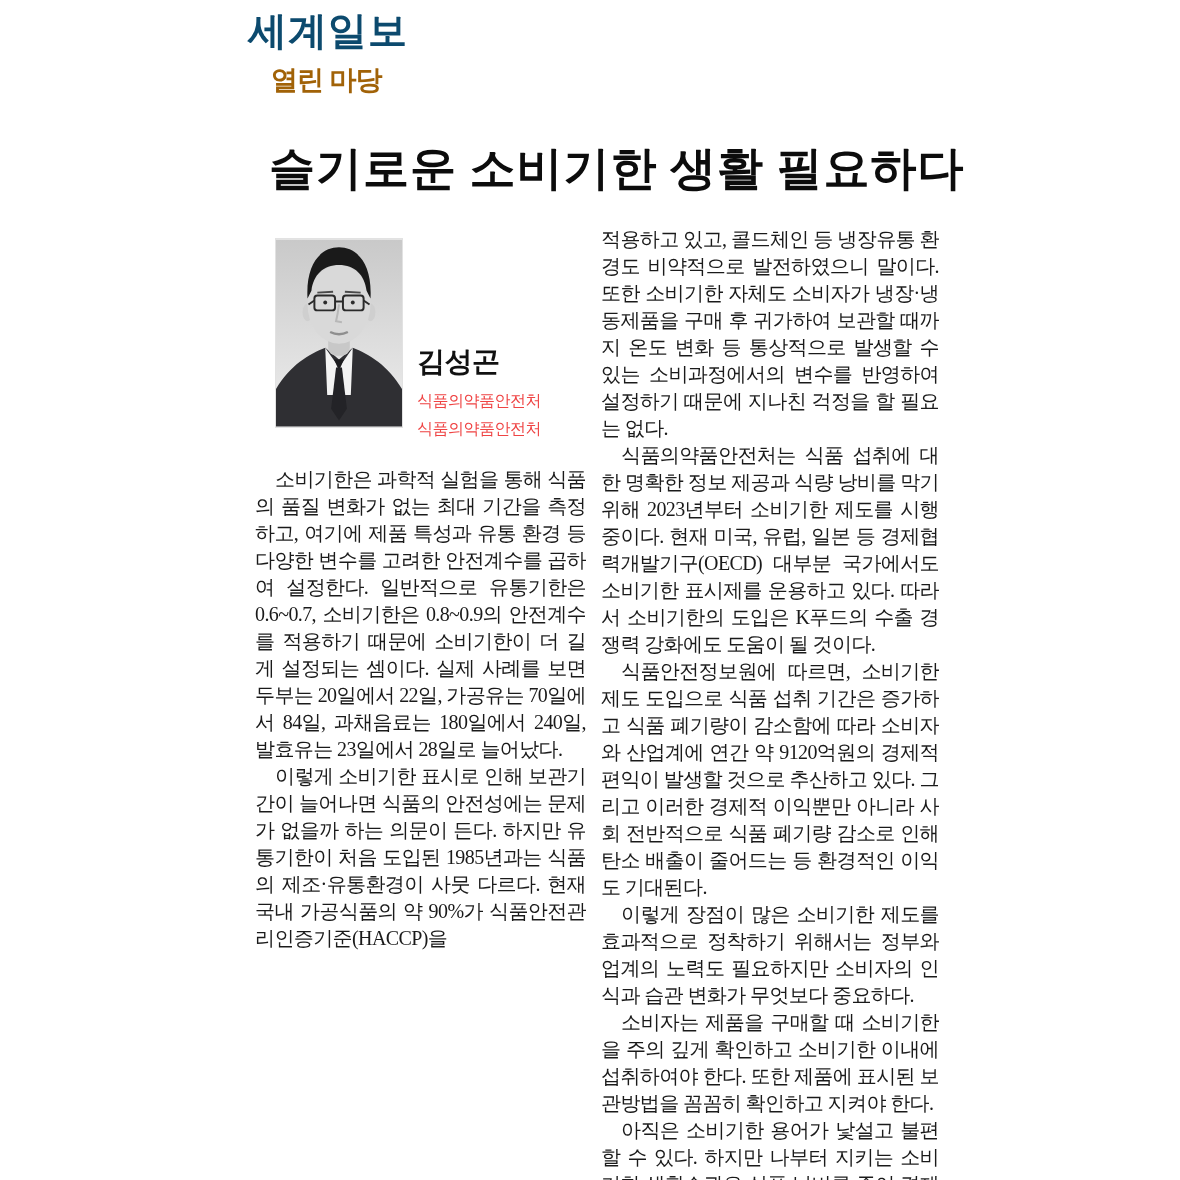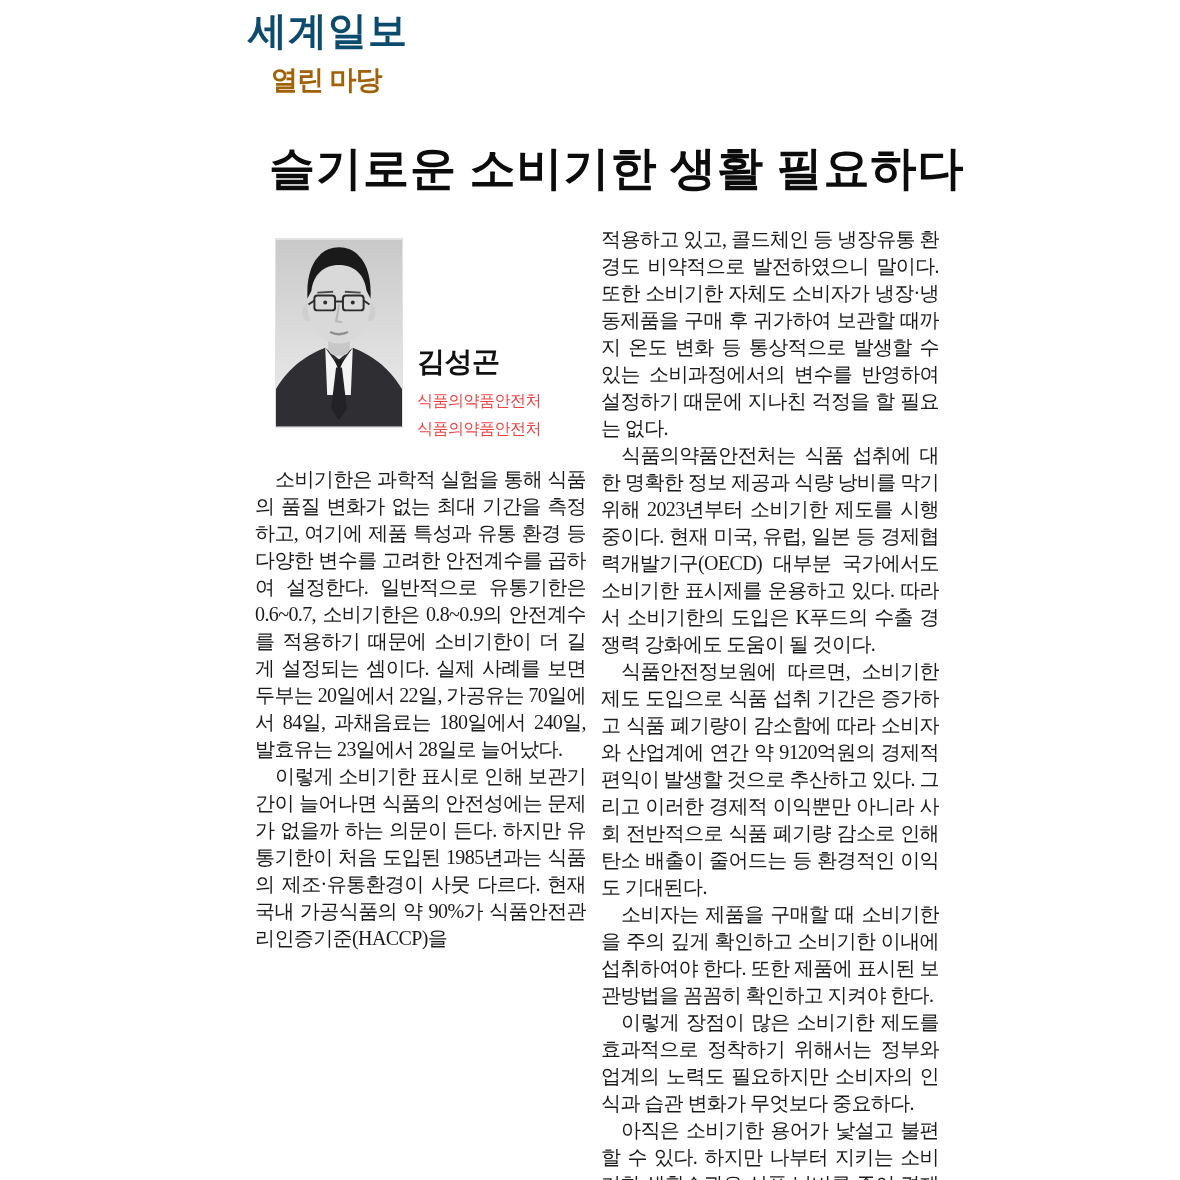--- a/index.html
+++ b/index.html
@@ -129,18 +129,18 @@
 
   <div class="column column-left">
     <p class="body-p">소비기한은 과학적 실험을 통해 식품의 품질 변화가 없는 최대 기간을 측정하고, 여기에 제품 특성과 유통 환경 등 다양한 변수를 고려한 안전계수를 곱하여 설정한다. 일반적으로 유통기한은 0.6~0.7, 소비기한은 0.8~0.9의 안전계수를 적용하기 때문에 소비기한이 더 길게 설정되는 셈이다. 실제 사례를 보면 두부는 20일에서 22일, 가공유는 70일에서 84일, 과채음료는 180일에서 240일, 발효유는 23일에서 28일로 늘어났다.</p>
     <p class="body-p">이렇게 소비기한 표시로 인해 보관기간이 늘어나면 식품의 안전성에는 문제가 없을까 하는 의문이 든다. 하지만 유통기한이 처음 도입된 1985년과는 식품의 제조·유통환경이 사뭇 다르다. 현재 국내 가공식품의 약 90%가 식품안전관리인증기준(HACCP)을</p>
   </div>
 
   <div class="column column-right">
     <p class="body-p no-indent">적용하고 있고, 콜드체인 등 냉장유통 환경도 비약적으로 발전하였으니 말이다. 또한 소비기한 자체도 소비자가 냉장·냉동제품을 구매 후 귀가하여 보관할 때까지 온도 변화 등 통상적으로 발생할 수 있는 소비과정에서의 변수를 반영하여 설정하기 때문에 지나친 걱정을 할 필요는 없다.</p>
     <p class="body-p">식품의약품안전처는 식품 섭취에 대한 명확한 정보 제공과 식량 낭비를 막기 위해 2023년부터 소비기한 제도를 시행 중이다. 현재 미국, 유럽, 일본 등 경제협력개발기구(OECD) 대부분 국가에서도 소비기한 표시제를 운용하고 있다. 따라서 소비기한의 도입은 K푸드의 수출 경쟁력 강화에도 도움이 될 것이다.</p>
     <p class="body-p">식품안전정보원에 따르면, 소비기한 제도 도입으로 식품 섭취 기간은 증가하고 식품 폐기량이 감소함에 따라 소비자와 산업계에 연간 약 9120억원의 경제적 편익이 발생할 것으로 추산하고 있다. 그리고 이러한 경제적 이익뿐만 아니라 사회 전반적으로 식품 폐기량 감소로 인해 탄소 배출이 줄어드는 등 환경적인 이익도 기대된다.</p>
+    <p class="body-p">이렇게 장점이 많은 소비기한 제도를 효과적으로 정착하기 위해서는 정부와 업계의 노력도 필요하지만 소비자의 인식과 습관 변화가 무엇보다 중요하다.</p>
     <p class="body-p">소비자는 제품을 구매할 때 소비기한을 주의 깊게 확인하고 소비기한 이내에 섭취하여야 한다. 또한 제품에 표시된 보관방법을 꼼꼼히 확인하고 지켜야 한다.</p>
-    <p class="body-p">이렇게 장점이 많은 소비기한 제도를 효과적으로 정착하기 위해서는 정부와 업계의 노력도 필요하지만 소비자의 인식과 습관 변화가 무엇보다 중요하다.</p>
     <p class="body-p">아직은 소비기한 용어가 낯설고 불편할 수 있다. 하지만 나부터 지키는 소비기한 생활습관은 식품 낭비를 줄여 경제적 이익을 낳고 나아가 지구환경을 지키는 실천임을 잊지 말아야겠다.</p>
   </div>
 
 </div>
 
 </body></html>

